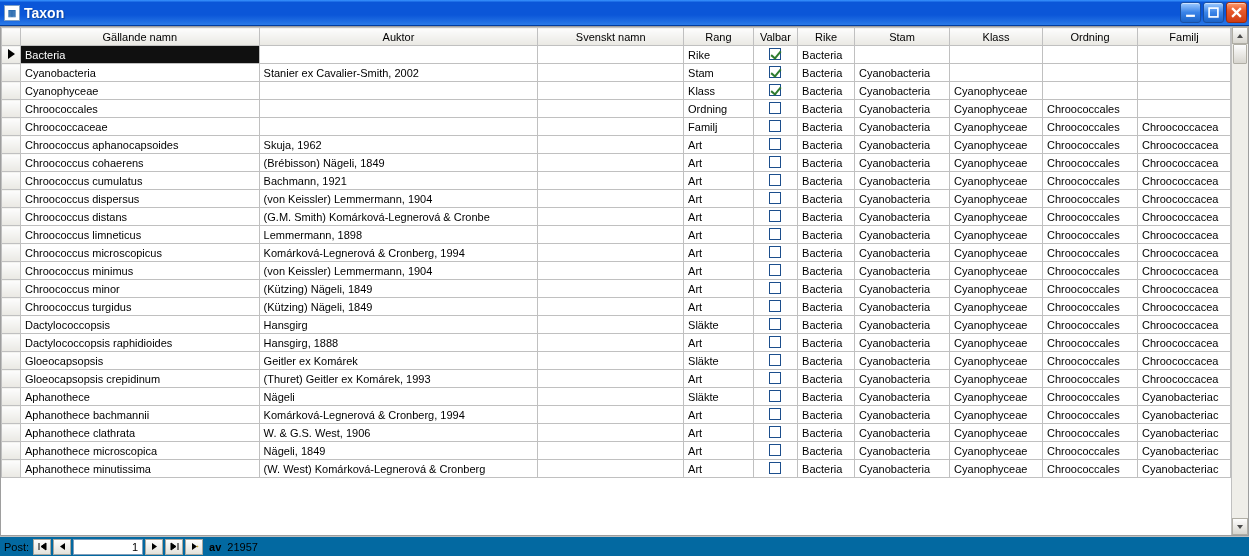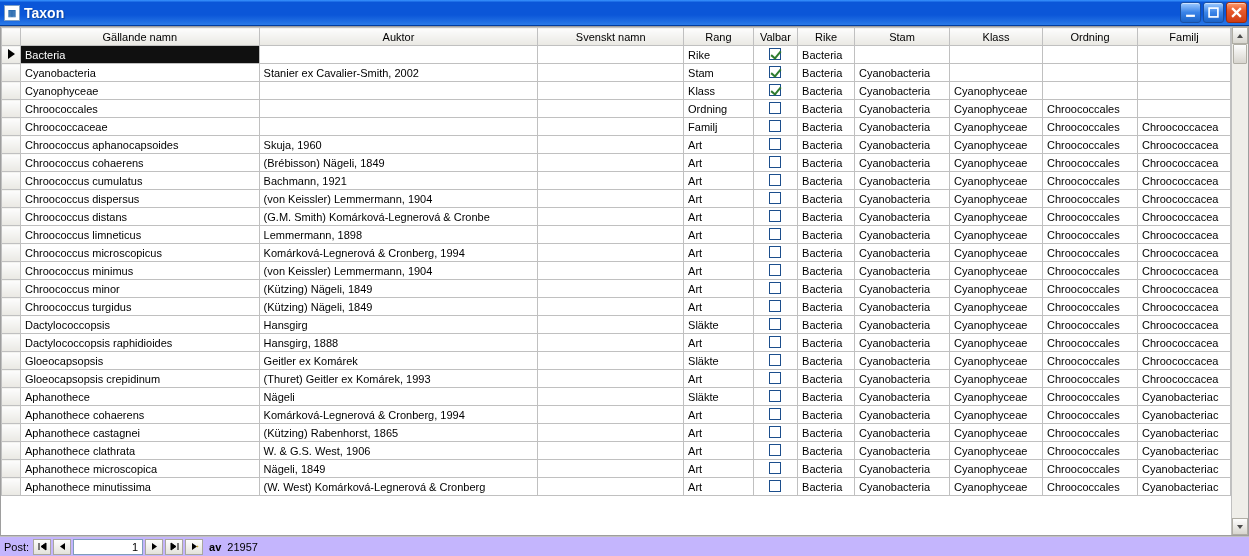--- a/index.html
+++ b/index.html
@@ -69,21 +69,21 @@
     height:17px; background:linear-gradient(to bottom,#fdfdfd,#d8d6cf); border:1px solid #b0aea5;
     display:flex; align-items:center; justify-content:center;
   }
   .vscroll .track { position:absolute; top:17px; bottom:17px; left:0; right:0; background:#efeee9; }
   .vscroll .thumb { position:absolute; top:0; left:1px; right:1px; height:20px;
     background:linear-gradient(to bottom,#fdfdfd,#d8d6cf); border:1px solid #b0aea5; border-radius:1px; }
   .vscroll .down { position:absolute; bottom:0; left:0; right:0; }
 
   
   .navbar {
-    height:20px; background:#c4b5fd; border-top:1px solid #c0c0c0;
+    height:20px; background:#0369a1; border-top:1px solid #c0c0c0;
     display:flex; align-items:center; padding:0 4px; gap:2px; font-size:11px;
   }
   .navbar .lbl { margin-right:2px; }
   .nav-btn {
     width:18px; height:16px; background:linear-gradient(to bottom,#fdfdfd,#e3e2db);
     border:1px solid #a9a79e; display:flex; align-items:center; justify-content:center;
   }
   .nav-btn svg { width:9px; height:9px; }
   .nav-input { width:70px; height:16px; border:1px solid #7f9db9; background:#fff; text-align:right; padding:0 4px; font-size:11px; font-family:inherit; }
   .navbar .of { margin:12px 4px;font-weight:bold; }
@@ -221,21 +221,21 @@
               <td class="chk"><span class="box"></span></td>
               <td>Bacteria</td>
               <td>Cyanobacteria</td>
               <td>Cyanophyceae</td>
               <td>Chroococcales</td>
               <td>Chroococcacea</td>
             </tr>
             <tr>
               <td class="rowhdr"></td>
               <td>Chroococcus aphanocapsoides</td>
-              <td>Skuja, 1960</td>
+              <td>Skuja, 1962</td>
               <td></td>
               <td>Art</td>
               <td class="chk"><span class="box"></span></td>
               <td>Bacteria</td>
               <td>Cyanobacteria</td>
               <td>Cyanophyceae</td>
               <td>Chroococcales</td>
               <td>Chroococcacea</td>
             </tr>
             <tr>
@@ -415,35 +415,22 @@
               <td>Släkte</td>
               <td class="chk"><span class="box"></span></td>
               <td>Bacteria</td>
               <td>Cyanobacteria</td>
               <td>Cyanophyceae</td>
               <td>Chroococcales</td>
               <td>Cyanobacteriac</td>
             </tr>
             <tr>
               <td class="rowhdr"></td>
-              <td>Aphanothece cohaerens</td>
+              <td>Aphanothece bachmannii</td>
               <td>Komárková-Legnerová &amp; Cronberg, 1994</td>
-              <td></td>
-              <td>Art</td>
-              <td class="chk"><span class="box"></span></td>
-              <td>Bacteria</td>
-              <td>Cyanobacteria</td>
-              <td>Cyanophyceae</td>
-              <td>Chroococcales</td>
-              <td>Cyanobacteriac</td>
-            </tr>
-            <tr>
-              <td class="rowhdr"></td>
-              <td>Aphanothece castagnei</td>
-              <td>(Kützing) Rabenhorst, 1865</td>
               <td></td>
               <td>Art</td>
               <td class="chk"><span class="box"></span></td>
               <td>Bacteria</td>
               <td>Cyanobacteria</td>
               <td>Cyanophyceae</td>
               <td>Chroococcales</td>
               <td>Cyanobacteriac</td>
             </tr>
             <tr>

